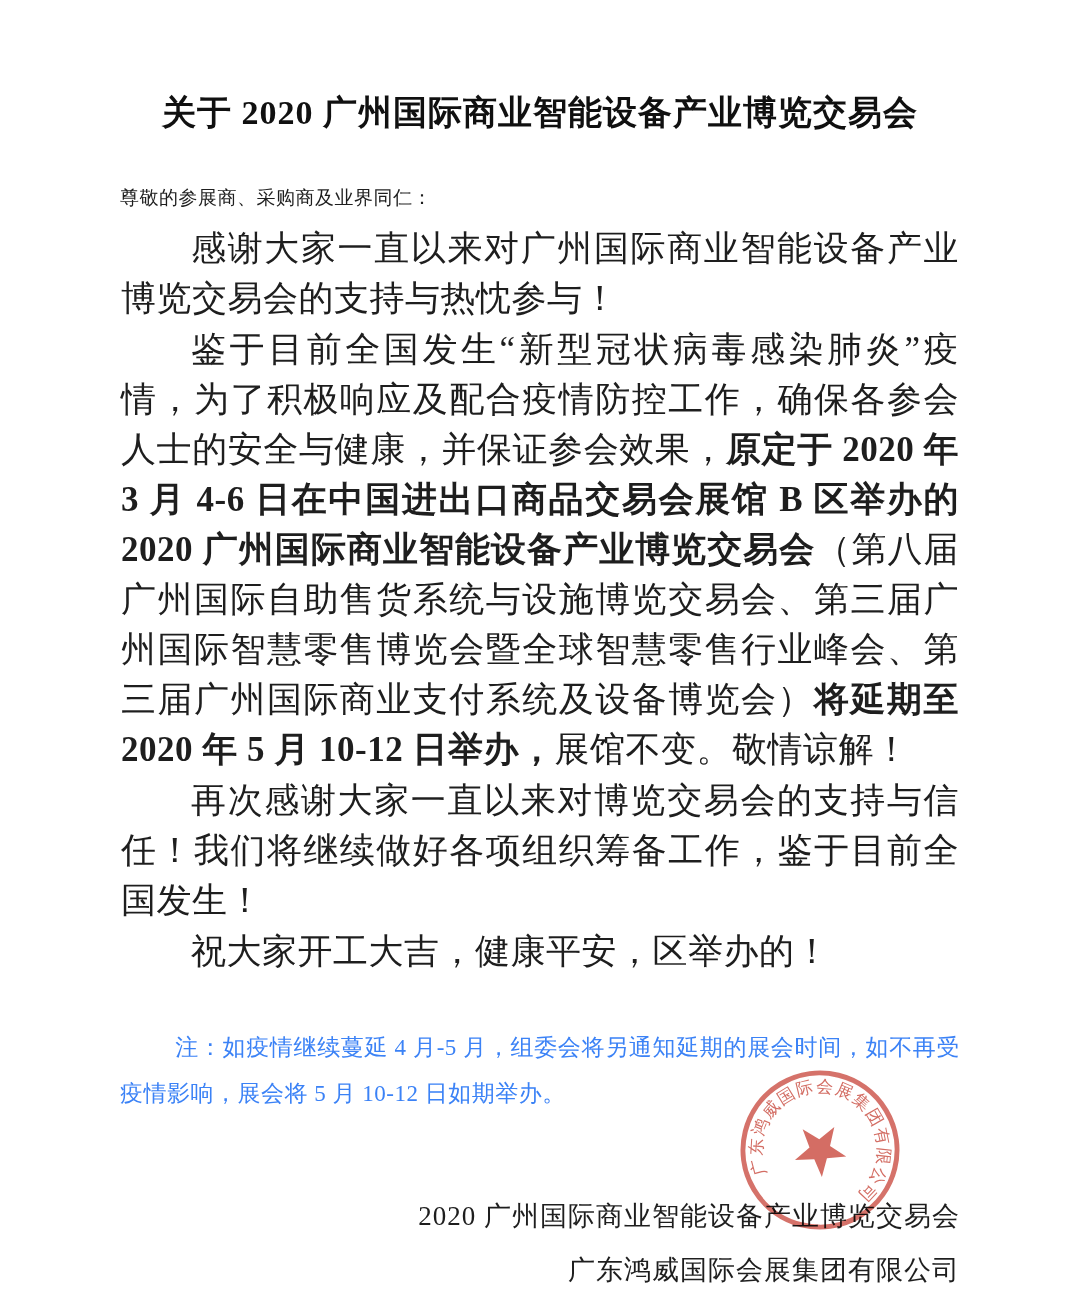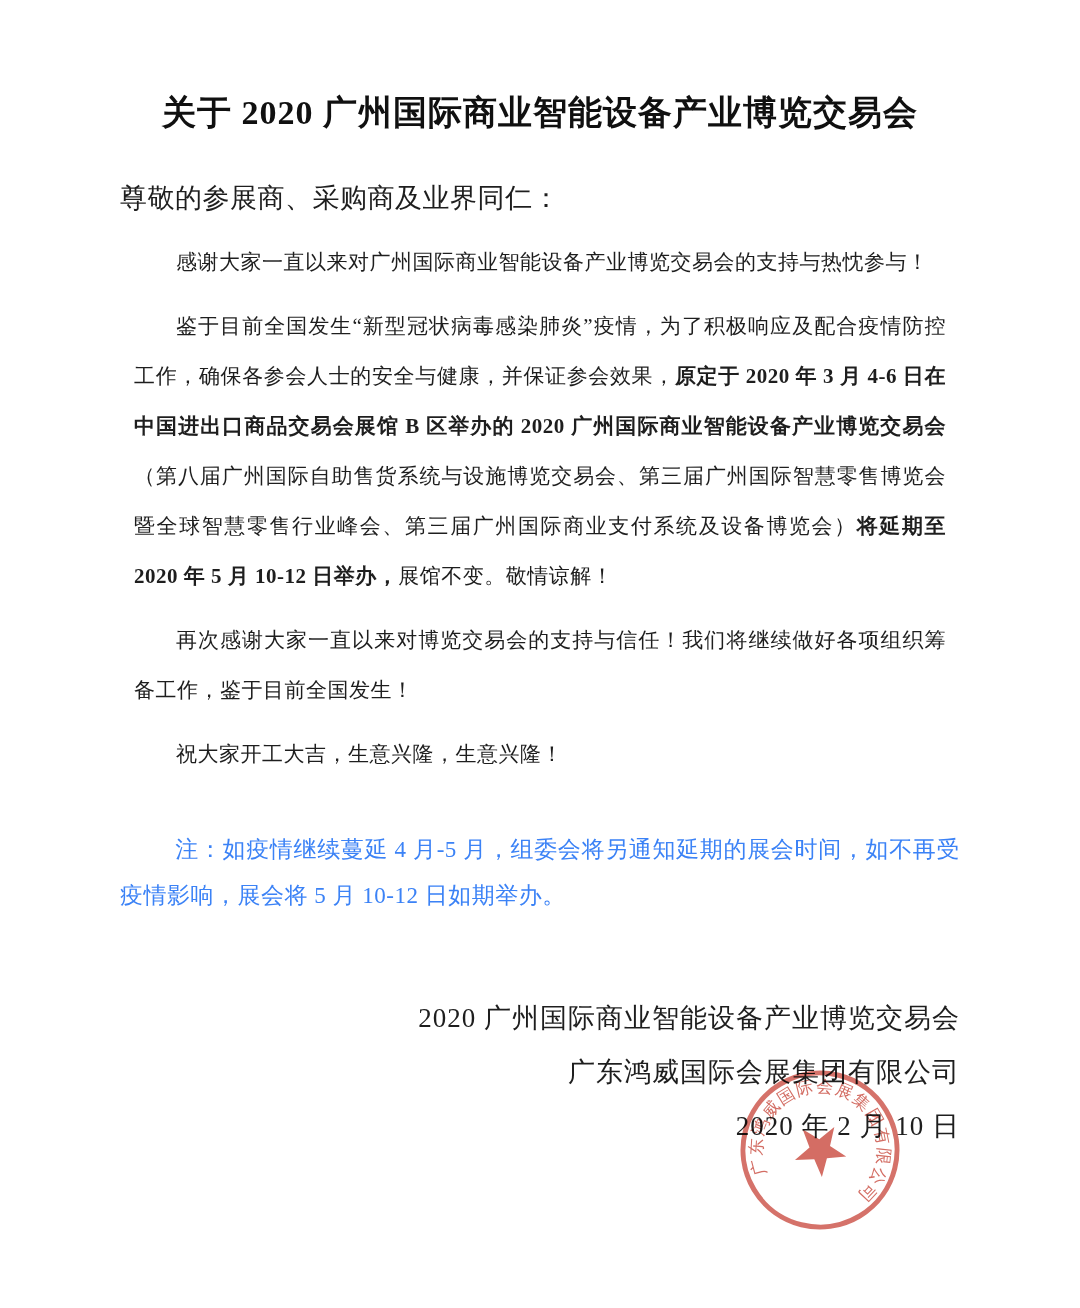--- a/index.html
+++ b/index.html
@@ -16,27 +16,27 @@
     margin:0;
     text-align:center;
     font-size:34px;
     font-weight:bold;
     line-height:53px;
     letter-spacing:1px;
     color:#101010;
   }
   .salutation{
     margin:34px 0 0 0;
-    font-size:27px;
+    font-size:19px;
     line-height:50px;
     letter-spacing:.5px;
   }
   .body-para{
-    margin:14px;
-    font-size:21px;
+    margin:1px;
+    font-size:35px;
     line-height:50px;
     letter-spacing:.5px;
     text-align:justify;
     text-indent:2em;
   }
   .body-para .bold{font-weight:bold;}
   .note{
     margin:48px 0 0 0;
     font-size:23px;
     line-height:46px;
@@ -71,21 +71,21 @@
     <h1 class="title">
       <span>关于 2020 广州国际商业智能设备产业博览交易会</span><br>
     </h1>
 
     <p class="salutation">尊敬的参展商、采购商及业界同仁：</p>
 
     <div>
         <p class="body-para"><span>感谢大家一直以来对广州国际商业智能设备产业博览交易会的支持与热忱参与！</span></p>
         <p class="body-para"><span>鉴于目前全国发生“新型冠状病毒感染肺炎”疫情，为了积极响应及配合疫情防控工作，确保各参会人士的安全与健康，并保证参会效果，</span><span class="bold">原定于 2020 年 3 月 4-6 日在中国进出口商品交易会展馆 B 区举办的 2020 广州国际商业智能设备产业博览交易会</span><span>（第八届广州国际自助售货系统与设施博览交易会、第三届广州国际智慧零售博览会暨全球智慧零售行业峰会、第三届广州国际商业支付系统及设备博览会）</span><span class="bold">将延期至 2020 年 5 月 10-12 日举办，</span><span>展馆不变。敬情谅解！</span></p>
         <p class="body-para"><span>再次感谢大家一直以来对博览交易会的支持与信任！我们将继续做好各项组织筹备工作，鉴于目前全国发生！</span></p>
-        <p class="body-para"><span>祝大家开工大吉，生意兴隆，生意兴隆！</span></p>
+        <p class="body-para"><span>祝大家开工大吉，健康平安，区举办的！</span></p>
       </div>
 
     <p class="note">注：如疫情继续蔓延 4 月-5 月，组委会将另通知延期的展会时间，如不再受疫情影响，展会将 5 月 10-12 日如期举办。</p>
 
     <div class="signature">
       <p>2020 广州国际商业智能设备产业博览交易会</p>
       <p>广东鸿威国际会展集团有限公司</p>
       <p>2020 年 2 月 10 日</p>
     </div>
   </div>

